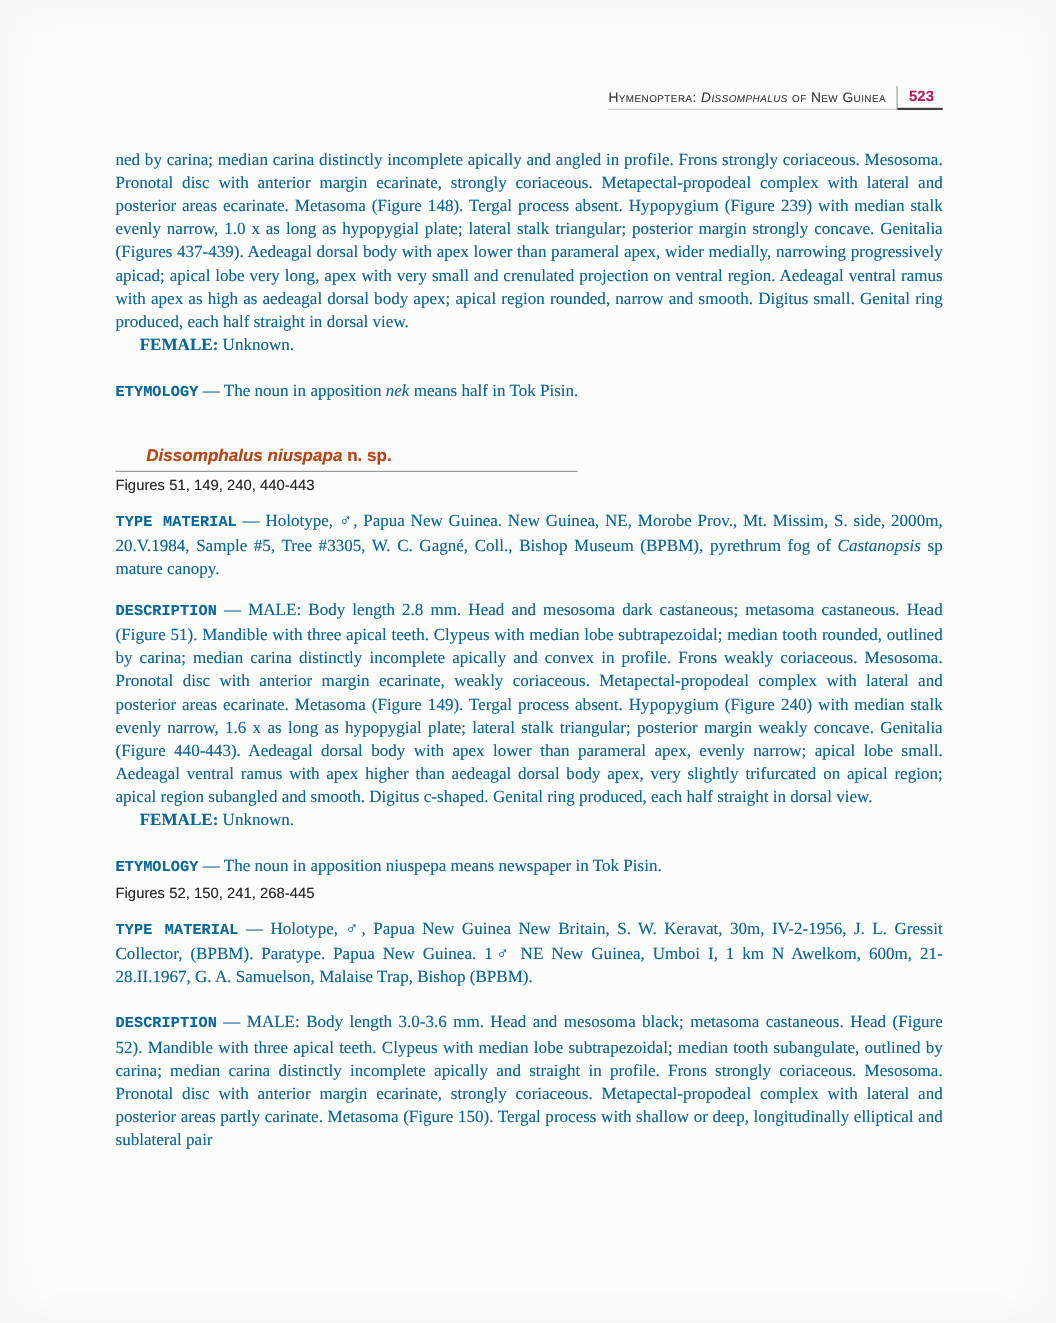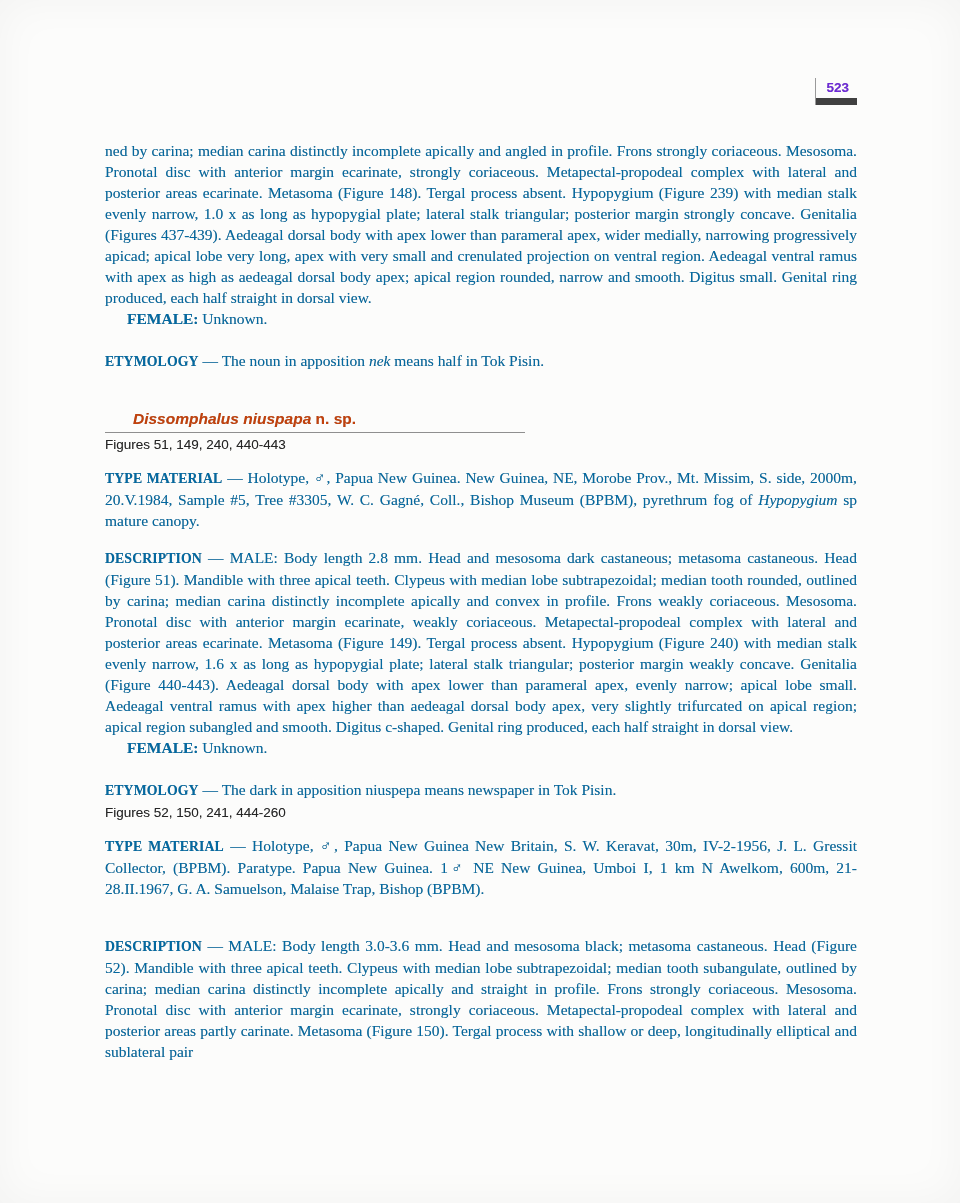--- a/index.html
+++ b/index.html
@@ -32,40 +32,40 @@
     font-variant: small-caps;
     font-size: 12.5px;
     letter-spacing: 0.4px;
     padding: 2px 10px 3px 0;
     border-bottom: 1px solid #c9c9c9;
   }
   .rh-divider { width: 1px; background: #9a9a9a; align-self: stretch; }
   .rh-page {
     font-weight: bold;
     font-size: 13.5px;
-    color: #6d28d9;
+    color: #be185d;
     padding: 2px 8px 3px 10px;
-    border-bottom: 7px solid #404040;
+    border-bottom: 2px solid #404040;
   }
 
   
   .body-text {
     font-size: 15.5px;
     line-height: 21px;
     text-align: justify;
     color: #0369a1;
     margin: 0;
   }
   .indent { text-indent: 22px; }
 
   .b  { font-weight: bold; }
   .i  { font-style: italic; }
   .bi { font-weight: bold; font-style: italic; }
   .label {
-    font-family: Liberation Serif, serif;
+    font-family: Liberation Mono, monospace;
     font-weight: 700;
     font-size: 13.8px;
     letter-spacing: 0.1px;
   }
 
   
   .species-heading {
     margin-top: 38px;
     font-family: "Liberation Sans", "DejaVu Sans", sans-serif;
     font-size: 15.5px;
@@ -80,48 +80,49 @@
     font-size: 13.5px;
     color: #262626;
     margin-top: 4px;
   }
 
   
   .mt-first   { margin-top: 35px; }
   .mt-ety     { margin-top: 21px; }
   .mt-block   { margin-top: 15px; }
   .mt-desc    { margin-top: 16px; }
-  .mt-desc2   { margin-top: 36px; }
+  .mt-desc2   { margin-top: 20px; }
 </style>
 </head>
 <body>
 
 <div class="sheet">
 
   <header class="running-head">
+    <div class="rh-text"><span>Hymenoptera: </span><span class="i">Dissomphalus</span><span> of New Guinea</span></div>
     <div class="rh-divider"></div>
     <div class="rh-page">523</div>
   </header>
 
   <p class="body-text mt-first"><span>ned by carina; median carina distinctly incomplete apically and angled in profile. Frons strongly coriaceous. Mesosoma. Pronotal disc with anterior margin ecarinate, strongly coriaceous. Metapectal-propodeal complex with lateral and posterior areas ecarinate. Metasoma (Figure 148). Tergal process absent. Hypopygium (Figure 239) with median stalk evenly narrow, 1.0 x as long as hypopygial plate; lateral stalk triangular; posterior margin strongly concave. Genitalia (Figures 437-439). Aedeagal dorsal body with apex lower than parameral apex, wider medially, narrowing progressively apicad; apical lobe very long, apex with very small and crenulated projection on ventral region. Aedeagal ventral ramus with apex as high as aedeagal dorsal body apex; apical region rounded, narrow and smooth. Digitus small. Genital ring produced, each half straight in dorsal view.</span></p>
 
   <p class="body-text indent"><span class="b">FEMALE:</span><span> Unknown.</span></p>
 
   <p class="body-text mt-ety"><span class="label">ETYMOLOGY</span><span> — The noun in apposition </span><span class="i">nek</span><span> means half in Tok Pisin.</span></p>
 
   <div class="species-heading"><span class="bi">Dissomphalus niuspapa</span><span class="b"> n. sp.</span></div>
   <div class="figures-line">Figures 51, 149, 240, 440-443</div>
 
-  <p class="body-text mt-block"><span class="label">TYPE MATERIAL</span><span> — Holotype, ♂, Papua New Guinea. New Guinea, NE, Morobe Prov., Mt. Missim, S. side, 2000m, 20.V.1984, Sample #5, Tree #3305, W. C. Gagné, Coll., Bishop Museum (BPBM), pyrethrum fog of </span><span class="i">Hypopygium</span><span> sp mature canopy.</span></p>
+  <p class="body-text mt-block"><span class="label">TYPE MATERIAL</span><span> — Holotype, ♂, Papua New Guinea. New Guinea, NE, Morobe Prov., Mt. Missim, S. side, 2000m, 20.V.1984, Sample #5, Tree #3305, W. C. Gagné, Coll., Bishop Museum (BPBM), pyrethrum fog of </span><span class="i">Castanopsis</span><span> sp mature canopy.</span></p>
 
   <p class="body-text mt-desc"><span class="label">DESCRIPTION</span><span> — MALE: Body length 2.8 mm. Head and mesosoma dark castaneous; metasoma castaneous. Head (Figure 51). Mandible with three apical teeth. Clypeus with median lobe subtrapezoidal; median tooth rounded, outlined by carina; median carina distinctly incomplete apically and convex in profile. Frons weakly coriaceous. Mesosoma. Pronotal disc with anterior margin ecarinate, weakly coriaceous. Metapectal-propodeal complex with lateral and posterior areas ecarinate. Metasoma (Figure 149). Tergal process absent. Hypopygium (Figure 240) with median stalk evenly narrow, 1.6 x as long as hypopygial plate; lateral stalk triangular; posterior margin weakly concave. Genitalia (Figure 440-443). Aedeagal dorsal body with apex lower than parameral apex, evenly narrow; apical lobe small. Aedeagal ventral ramus with apex higher than aedeagal dorsal body apex, very slightly trifurcated on apical region; apical region subangled and smooth. Digitus c-shaped. Genital ring produced, each half straight in dorsal view.</span></p>
 
   <p class="body-text indent"><span class="b">FEMALE:</span><span> Unknown.</span></p>
 
-  <p class="body-text mt-ety"><span class="label">ETYMOLOGY</span><span> — The dark in apposition niuspepa means newspaper in Tok Pisin.</span></p>
+  <p class="body-text mt-ety"><span class="label">ETYMOLOGY</span><span> — The noun in apposition niuspepa means newspaper in Tok Pisin.</span></p>
 
-  <div class="figures-line">Figures 52, 150, 241, 444-260</div>
+  <div class="figures-line">Figures 52, 150, 241, 268-445</div>
 
   <p class="body-text mt-block"><span class="label">TYPE MATERIAL</span><span> — Holotype, ♂, Papua New Guinea New Britain, S. W. Keravat, 30m, IV-2-1956, J. L. Gressit Collector, (BPBM). Paratype. Papua New Guinea. 1♂ NE New Guinea, Umboi I, 1 km N Awelkom, 600m, 21-28.II.1967, G. A. Samuelson, Malaise Trap, Bishop (BPBM).</span></p>
 
   <p class="body-text mt-desc2"><span class="label">DESCRIPTION</span><span> — MALE: Body length 3.0-3.6 mm. Head and mesosoma black; metasoma castaneous. Head (Figure 52). Mandible with three apical teeth. Clypeus with median lobe subtrapezoidal; median tooth subangulate, outlined by carina; median carina distinctly incomplete apically and straight in profile. Frons strongly coriaceous. Mesosoma. Pronotal disc with anterior margin ecarinate, strongly coriaceous. Metapectal-propodeal complex with lateral and posterior areas partly carinate. Metasoma (Figure 150). Tergal process with shallow or deep, longitudinally elliptical and sublateral pair</span></p>
 
 </div>
 
 </body></html>

